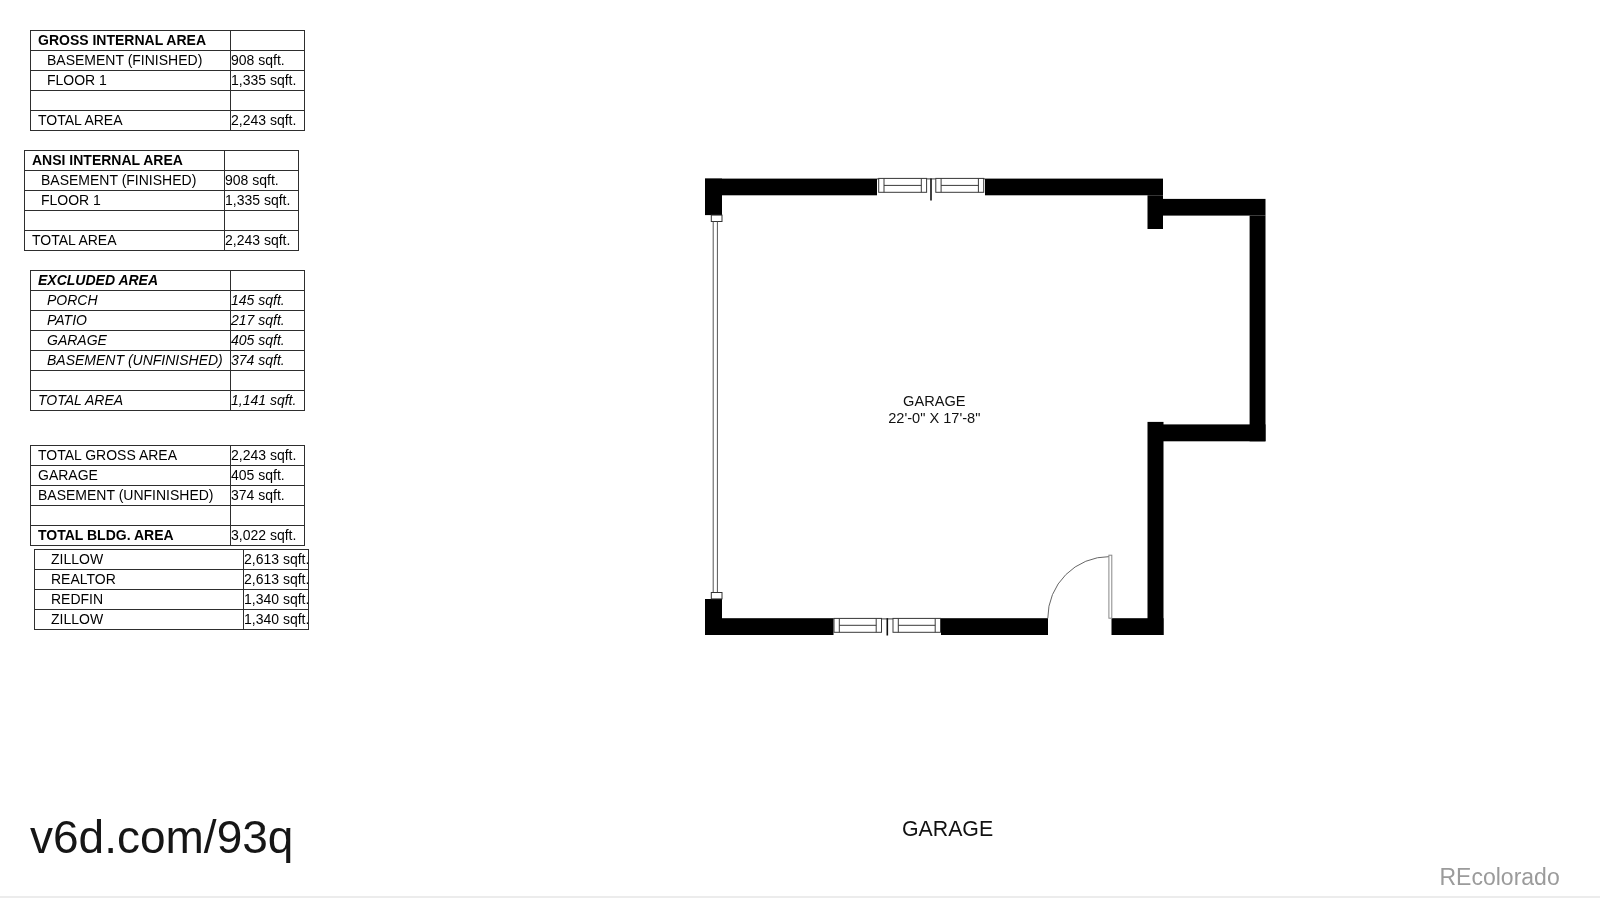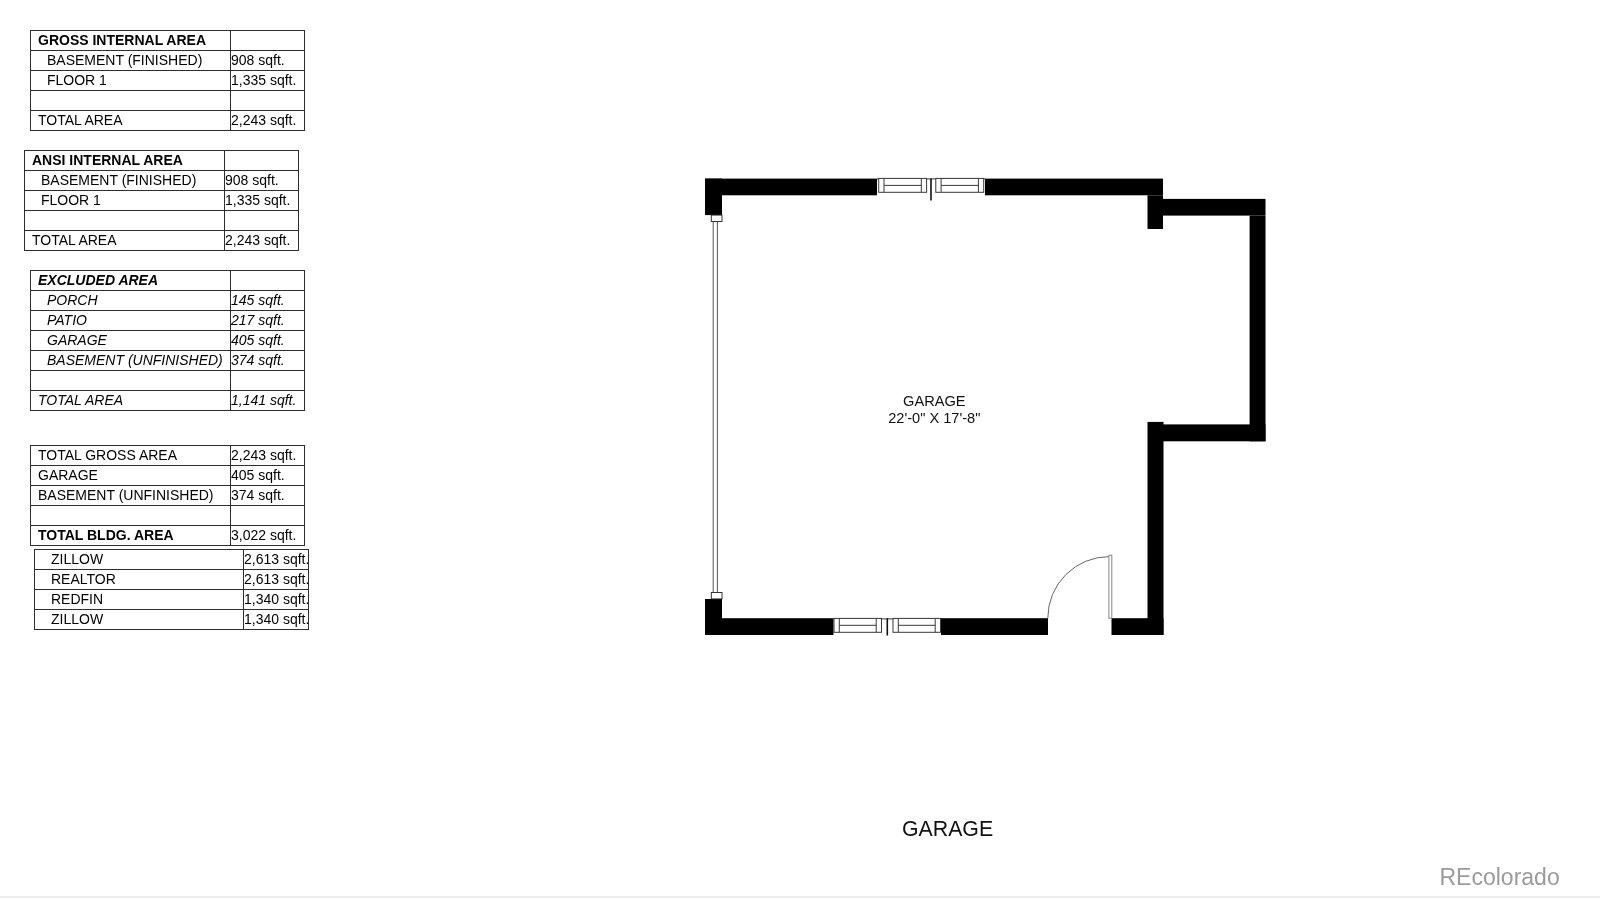--- a/index.html
+++ b/index.html
@@ -222,18 +222,19 @@
   <rect x="1108.9" y="555.2" width="2.9" height="63" fill="#fff" stroke="#888" stroke-width="1"></rect>
 
   <g font-family="Liberation Sans, sans-serif" font-size="14.6px" fill="#111" text-anchor="middle">
     <text x="934.3" y="405.7">GARAGE</text>
     <text x="934.3" y="423.2">22'-0" X 17'-8"</text>
   </g>
 </svg>
 
 <div style="position:absolute;left:902px;top:816.9px;font-size:21.3px;color:#111;">GARAGE</div>
 
+<div style="position:absolute;left:30px;top:809.6px;font-size:46px;color:#161616;">v6d.com/93q</div>
 
 <div style="position:absolute;left:1439.5px;top:863.8px;font-size:23px;color:#9b9b9b;">REcolorado</div>
 
 <div style="position:absolute;left:0;top:896px;width:1600px;height:1.5px;background:#ececec;"></div>
 
 </div>
 
 </body></html>

